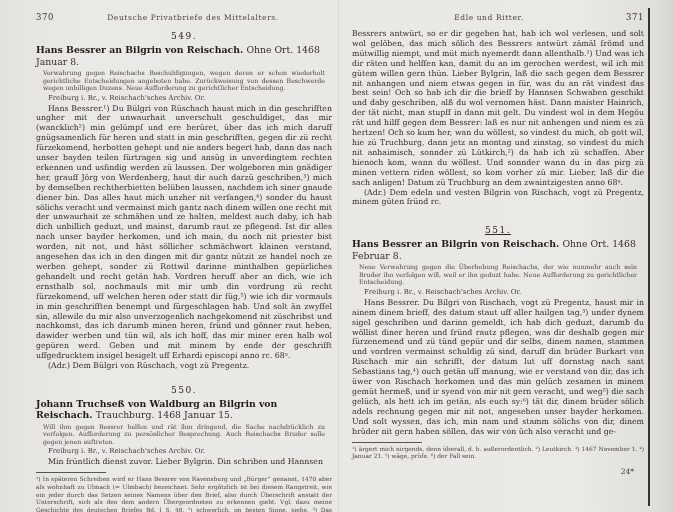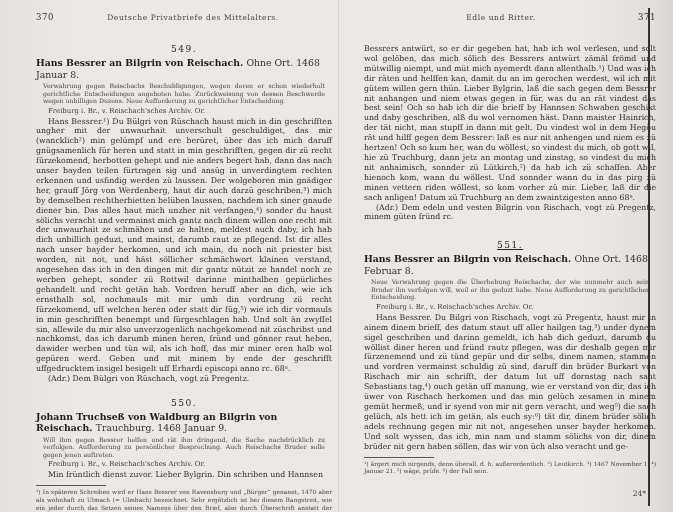--- a/index.html
+++ b/index.html
@@ -11,57 +11,57 @@
   }
   .spread {
     position:relative; width:673px; height:512px;
     background:linear-gradient(90deg,#e3e2de 0%,#eae9e5 12%,#e9e8e4 50%,#eae9e5 86%,#e0dfdb 97%,#d7d6d2 100%);
     overflow:hidden;
   }
   .gutter { position:absolute; left:338px; top:0; bottom:0; width:1px; background:rgba(60,55,48,0.10); }
   .edge-line { position:absolute; left:648px; top:8px; bottom:6px; width:2px; background:#34322e; }
   .page { position:absolute; top:12px; }
   .page-left  { left:36px;  width:296px; }
-  .page-right { left:364px; width:292px; }
-  .page-header { display:flex; align-items:baseline; font-size:7.5px; letter-spacing:0.6px; color:#4c463e; margin-bottom:22px;justify-content:flex-end; }
+  .page-right { left:352px; width:292px; }
+  .page-header { display:flex; align-items:baseline; font-size:7.5px; letter-spacing:0.6px; color:#4c463e; margin-bottom:7px;justify-content:flex-end; }
   .ph-num { font-size:8.5px; color:#39332c; }
   .ph-head { flex:1; text-align:center; }
   .blk { }
   .number { text-align:center; font-size:9px; letter-spacing:1.5px; margin:9px 0 3px; color:#2c2822; }
   .heading { font-size:9.3px; line-height:11.5px; margin-bottom:2px; color:#201c16; }
   .heading .main { font-weight:bold; }
   .heading .rest { font-weight:normal; color:#36302a; }
   .summary { font-size:6.2px; line-height:7.5px; text-align:justify; padding:0 7px; color:#4b453d; margin-bottom:2px; }
   .source { font-size:6.9px; line-height:9px; text-indent:12px; color:#3f3931; margin-bottom:1px; }
   .body { font-size:7.8px; line-height:9.9px; text-align:justify; text-indent:12px; color:#353028; }
   .body.noindent { text-indent:0; }
   .signature { font-size:7.8px; line-height:10.5px; text-align:center; padding-left:55px; color:#353028; }
   .fn-rule { width:70px; border-top:1px solid #5a544c; margin:5px 0 3px; }
   .footnotes { font-size:5.9px; line-height:7.6px; text-align:justify; color:#4b453d; }
-  .sig-mark { text-align:right; font-size:7.5px; color:#39332c; margin-top:13px; padding-right:10px; }
+  .sig-mark { text-align:right; font-size:7.5px; color:#39332c; margin-top:6px; padding-right:10px; }
 </style>
 </head>
 <body>
 
 <div class="spread">
 
   <div class="page page-left">
     <div class="page-header">
       <span class="ph-num">370</span>
       <span class="ph-head">Deutsche Privatbriefe des Mittelalters.</span>
     </div>
     <div>
         <div class="blk number">549.</div>
         <div class="blk heading"><span class="main">Hans Bessrer an Bilgrin von Reischach.  </span><span class="rest">Ohne Ort.  1468 Januar 8.</span></div>
         <div class="blk summary">Verwahrung gegen Reischachs Beschuldigungen, wegen deren er schon wiederholt gerichtliche Entscheidungen angeboten habe. Zurückweisung von dessen Beschwerde wegen unbilligen Duzens. Neue Aufforderung zu gerichtlicher Entscheidung.</div>
         <div class="blk source">Freiburg i. Br., v. Reischach'sches Archiv.  Or.</div>
         <div class="blk body">Hans Bessrer.¹)  Du Bülgri von Rüschach haust mich in din geschrifften ungher mit der unwaurhait unverschult geschuldiget, das mir (wancklich²) min gelümpf und ere berüret, über das ich mich daruff gnügsamenlich für heren und statt in min geschrifften, gegen dir zü recht fürzekomend, herbotten gehept und nie anders begert hab, dann das nach unser bayden teilen fürtragen sig und ansüg in unverdingtem rechten erkennen und usfindig werden zü laussen. Der wolgeboren min gnädiger her, grauff Jörg von Werdenberg, haut dir auch darzü geschriben,³) mich by demselben rechtherbietten belüben laussen, nachdem ich siner gnaude diener bin. Das alles haut mich unzher nit verfangen,⁴) sonder du haust sölichs veracht und vermainst mich gantz nach dinem willen one recht mit der unwaurhait ze schmähen und ze halten, meldest auch daby, ich hab dich unbillich geduzt, und mainst, darumb raut ze pflegend. Ist dir alles nach unser bayder herkomen, und ich main, du noch nit priester bist worden, nit not, und häst söllicher schmächwort klainen verstand, angesehen das ich in den dingen mit dir gantz nützit ze handel noch ze werben gehept, sonder zü Rottwil darinne minthalben gepürliches gehandelt und recht getän hab. Vordren heruff aber an dich, wie ich ernsthalb sol, nochmauls mit mir umb din vordrung zü recht fürzekomend, uff welchen heren oder statt dir füg,⁵) wie ich dir vormauls in min geschrifften benempt und fürgeschlagen hab. Und solt än zwyffel sin, allewile du mir also unverzogenlich nachgekomend nit züschribst und nachkomst, das ich darumb minen heren, fründ und gönner raut heben, dawider werben und tün wil, als ich hoff, das mir miner eren halb wol gepüren werd. Geben und mit minem by ende der geschrifft uffgedrucktem insigel besigelt uff Erhardi episcopi anno rc. 68ᵘ.</div>
         <div class="blk body">(Adr.)  Dem Bülgri von Rüschach, vogt zü Pregentz.</div>
         <div class="blk number" style="margin-top: 14px;">550.</div>
-        <div class="blk heading"><span class="main">Johann Truchseß von Waldburg an Bilgrin von Reischach.  </span><span class="rest">Trauchburg. 1468 Januar 9.</span></div>
+        <div class="blk heading"><span class="main">Johann Truchseß von Waldburg an Bilgrin von Reischach.  </span><span class="rest">Trauchburg. 1468 Januar 15.</span></div>
         <div class="blk summary">Will ihm gegen Bessrer helfen und rät ihm dringend, die Sache nachdrücklich zu verfolgen. Aufforderung zu persönlicher Besprechung. Auch Reischachs Bruder solle gegen jenen auftreten.</div>
         <div class="blk source">Freiburg i. Br., v. Reischach'sches Archiv.  Or.</div>
         <div class="blk body">Min früntlich dienst zuvor. Lieber Bylgrin. Din schriben und Hannsen</div>
       </div>
     <div class="fn-rule"></div>
     <div class="footnotes">¹) In späteren Schreiben wird er Hans Bessrer von Ravensburg und „Bürger“ genannt, 1470 aber als wohnhaft zu Ulmach (= Ulmbach) bezeichnet. Sehr ergötzlich ist bei diesem Rangstreit, wie ein jeder durch das Setzen seines Namens über den Brief, also durch Überschrift anstatt der Unterschrift, sich als den dem andern Übergeordneten zu erkennen giebt. Vgl. dazu meine Geschichte des deutschen Briefes Bd. I S. 48.  ²) schwerlich, im besten Sinne, siehe.  ³) Das Schreiben ist erhalten d. d. 1467 Oktober 12 (samstag vor Sant Gallen tag; ebenda, Or.).  ⁴) frommen, nützen.  ⁵) passen.</div>
   </div>
 
   <div class="page page-right">
     <div class="page-header">

